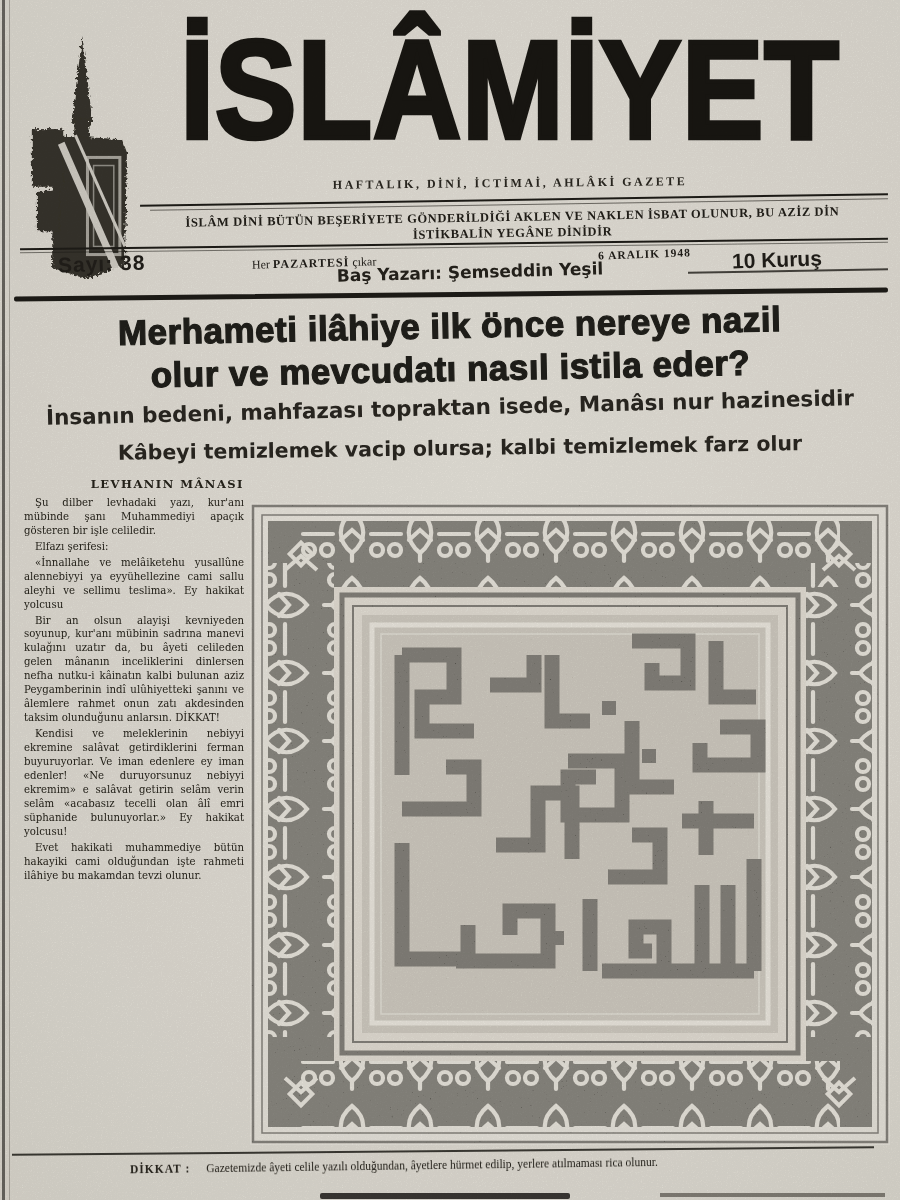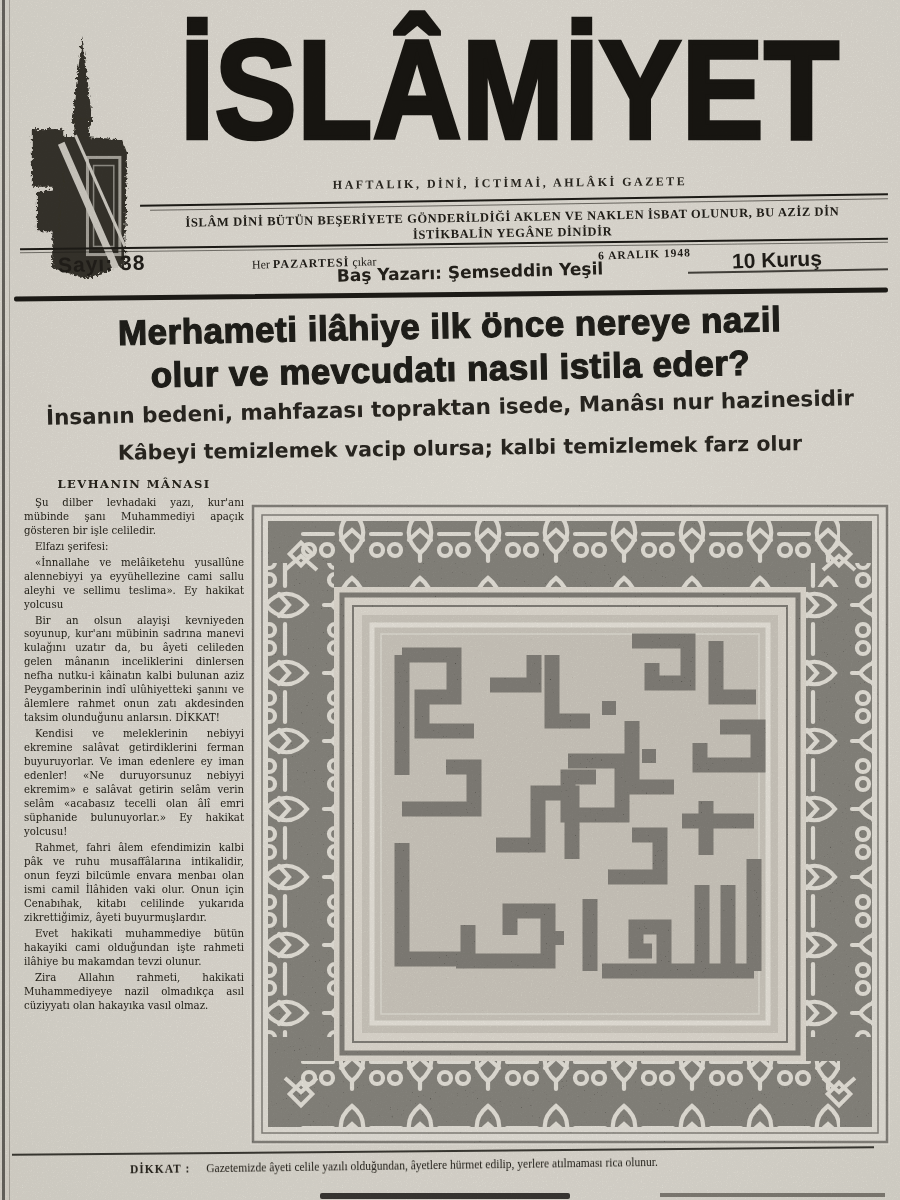--- a/index.html
+++ b/index.html
@@ -73,21 +73,21 @@
     font-family:"DejaVu Sans", sans-serif; font-weight:700; font-size:20.5px;
     transform:rotate(-0.8deg); color:#2b2822;
   }
 
   
   .article {
     position:absolute; left:24px; top:477px; width:220px; height:670px;
     font-size:10.2px; line-height:1.37; text-align:justify; color:#2b2820;
     filter:blur(.3px) contrast(1.05); overflow:hidden;
   }
-  .article h3 { font-size:11.5px; letter-spacing:1.5px; text-align:center; font-weight:700; margin-bottom:3px; }
+  .article h3 { font-size:11.5px; letter-spacing:1.5px; text-align:right; font-weight:700; margin-bottom:3px; }
   .article p { text-indent:11px; margin-bottom:2px; }
 
   
   .panel { position:absolute; left:250px; top:503px; width:640px; height:642px; }
 
   
   .rule-e { left:12px; top:1150px; width:862px; height:2px; transform:rotate(-0.5deg); opacity:.85; }
   .notice {
     position:absolute; left:130px; top:1158px; width:760px;
     font-size:11.5px; transform:rotate(-0.8deg); color:#26231c;
@@ -152,23 +152,21 @@
   <div class="subhead1">İnsanın bedeni, mahfazası topraktan isede, Manâsı nur hazinesidir</div>
   <div class="subhead2">Kâbeyi  temizlemek  vacip olursa;  kalbi  temizlemek farz olur</div>
 
   <div class="article">
     <h3>LEVHANIN  MÂNASI</h3>
     <p>Şu dilber levhadaki yazı, kur'anı mübinde şanı Muhammediyi apaçık gösteren bir işle celiledir.</p>
     <p>Elfazı şerifesi:</p>
     <p>«İnnallahe ve melâiketehu yusallûne alennebiyyi ya eyyühellezine cami sallu aleyhi ve sellimu teslima».  Ey hakikat yolcusu</p>
     <p>Bir an olsun alayişi kevniyeden soyunup, kur'anı mübinin sadrına manevi kulağını uzatır da, bu âyeti celileden gelen mânanın inceliklerini dinlersen nefha nutku-i kâinatın kalbi bulunan aziz Peygamberinin indî ulûhiyetteki şanını ve âlemlere rahmet onun zatı akdesinden taksim olunduğunu anlarsın.  DİKKAT!</p>
     <p>Kendisi ve meleklerinin nebiyyi ekremine salâvat getirdiklerini ferman buyuruyorlar. Ve iman edenlere ey iman edenler! «Ne duruyorsunuz nebiyyi ekremim» e salâvat getirin selâm verin selâm «acabasız tecelli olan âlî emri süphanide bulunuyorlar.» Ey hakikat yolcusu!</p>
-    <p>Rahmet, fahri âlem efendimizin kalbi pâk ve ruhu musaffâlarına intikalidir, onun feyzi bilcümle envara menbaı olan ismi camil İlâhiden vaki olur. Onun için Cenabıhak, kitabı celilinde yukarıda zikrettiğimiz, âyeti buyurmuşlardır.</p>
     <p>Evet hakikati muhammediye bütün hakayiki cami olduğundan işte rahmeti ilâhiye bu makamdan tevzi olunur.</p>
-    <p>Zira Allahın rahmeti, hakikati Muhammediyeye nazil olmadıkça asıl cüziyyatı olan hakayıka vasıl olmaz.</p>
   </div>
 
   <svg class="panel" viewBox="0 0 640 642" role="img">
     <defs>
       <filter id="grainD" x="-5%" y="-5%" width="110%" height="110%">
         <feTurbulence type="fractalNoise" baseFrequency="0.55" numOctaves="2" result="n"></feTurbulence>
         <feColorMatrix in="n" type="matrix" values="0 0 0 0 0.92  0 0 0 0 0.90  0 0 0 0 0.84  0.9 0.9 0.9 0 0"></feColorMatrix>
       </filter>
       <pattern id="arabH" width="68" height="66" patternUnits="userSpaceOnUse">
         <g fill="none" stroke="#e8e5dc" stroke-width="4.2" stroke-linecap="round">

